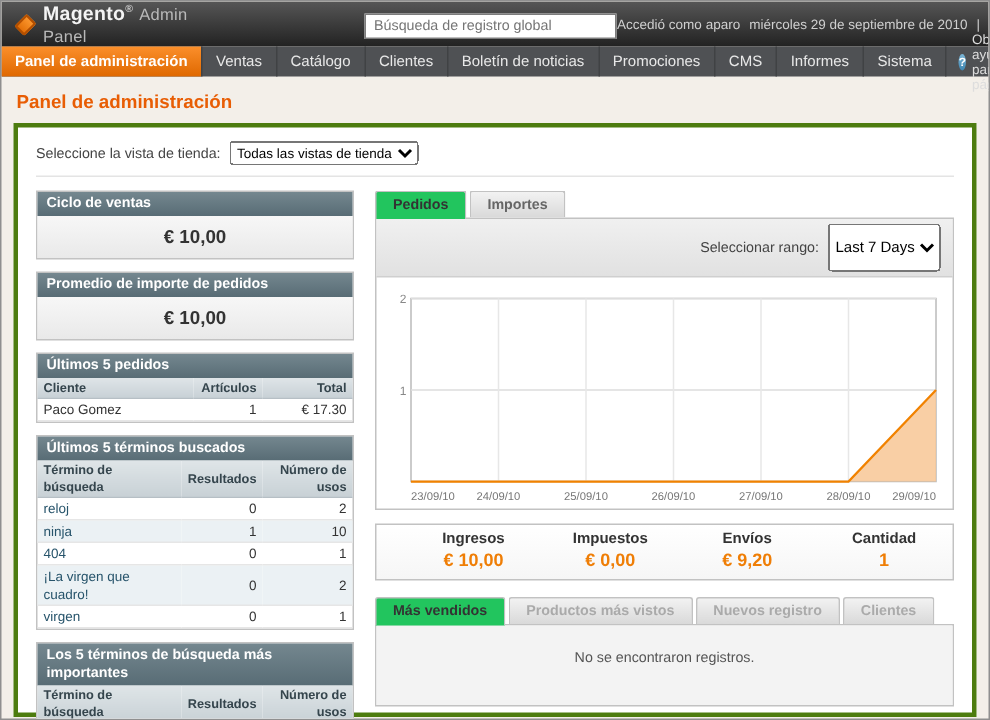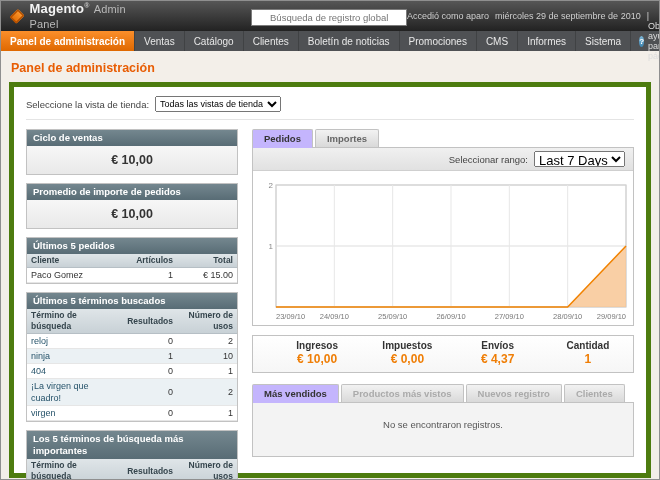--- a/index.html
+++ b/index.html
@@ -8,34 +8,34 @@
   .viewport { width:660px; height:480px; background:#f3efe9; overflow:hidden; border:1px solid #8f8f8f; position:relative; }
 
   
   .topbar { height:30px; background:linear-gradient(180deg,#565656,#222222); display:flex; align-items:center; padding:0 10px; }
   .logo { display:flex; align-items:center; gap:6px; cursor:pointer; }
   .logo-mark { width:15px; height:15px; background:linear-gradient(180deg,#ff9c33,#e06a02); transform:rotate(45deg) scale(.78); border-radius:2px; box-shadow:inset 0 0 0 2px #b34f00; }
   .logo-name { font-size:13px; font-weight:bold; color:#f4f4f4; letter-spacing:.2px; }
   .logo-name sup { font-size:7px; color:#cccccc; }
   .logo-sub { font-size:11px; color:#b9b9b9; margin-left:4px; font-weight:normal; }
   .global-search { margin-left:115px; }
-  .global-search input { width:156px; height:17px; font-size:9.5px; border:1px solid #7c7c7c; padding:1px 18px; color:#8a8a8a; background:#ffffff; font-family:"Liberation Sans",sans-serif; }
+  .global-search input { width:168px; height:17px; font-size:9.5px; border:1px solid #7c7c7c; padding:1px 5px; color:#8a8a8a; background:#ffffff; font-family:"Liberation Sans",sans-serif; }
   .session { margin-left:auto; color:#cfcfcf; font-size:9px; display:flex; align-items:center; gap:6px; white-space:nowrap; }
 
   
   .nav { height:20px; background:#4f5154; display:flex; align-items:stretch; font-size:10px; color:#e8e8e8; }
   .nav-item { padding:0 9px; display:flex; align-items:center; border-right:1px solid #404244; cursor:pointer; white-space:nowrap; }
   .nav-item.active { background:linear-gradient(180deg,#fb8f2b,#df6800); color:#ffffff; font-weight:bold; }
   .nav-help { margin-left:auto; display:flex; align-items:center; gap:4px; padding:0 8px; font-size:9px; color:#dddddd; cursor:pointer; }
   .help-icon { width:11px; height:11px; background:linear-gradient(180deg,#7db7d8,#3e85b0); border-radius:50%; color:#ffffff; font-size:8px; line-height:11px; text-align:center; font-weight:bold; }
 
   
   .content { padding:7px 8px 0; }
   .page-title { color:#e85d04; font-size:12.5px; font-weight:bold; margin:3px 0 7px 2px; }
-  .content-box { background:#ffffff; border:5px solid #4d7c0f; padding:9px 12px; height:396px; }
+  .content-box { background:#ffffff; border:3px solid #4d7c0f; padding:9px 12px; height:396px; }
   .store-switcher { font-size:9.5px; color:#444; display:flex; align-items:center; gap:6px; padding-bottom:7px; border-bottom:1px solid #e4e4e4; margin-bottom:9px; }
   .store-switcher select { font-size:9px; height:16px; font-family:Liberation Sans, sans-serif; }
 
   .dash-cols { display:flex; gap:14px; }
   .col-left { width:212px; flex:none; display:flex; flex-direction:column; gap:8px; }
   .col-right { flex:1; min-width:0; }
 
   
   .dash-box { border:1px solid #c2c2c2; background:#fff; }
   .dash-head { background:linear-gradient(180deg,#74878f,#586c75); color:#ffffff; font-size:9.5px; font-weight:bold; padding:2px 6px; line-height:12px; }
@@ -45,25 +45,25 @@
   .dash-table td { padding:1px 4px; border-bottom:1px solid #e6e6e6; color:#333; line-height:12px; }
   .dash-table tr:nth-child(even) td { background:#ebf1f4; }
   .dash-table .num { text-align:right; }
   .dash-table th:nth-child(2), .dash-table td:nth-child(2) { width:46px; }
   .dash-table th:nth-child(3), .dash-table td:nth-child(3) { width:60px; }
   .term-link { color:#27546b; cursor:pointer; }
 
   
   .tab-row { display:flex; gap:2px; align-items:flex-end; }
   .tab { font-size:9.5px; font-weight:bold; color:#666; background:linear-gradient(180deg,#f2f2f2,#d9d9d9); border:1px solid #c2c2c2; border-bottom:none; padding:3px 11px; cursor:pointer; border-radius:2px 2px 0 0; white-space:nowrap; }
-  .tab.active { background:#c4b5fd; color:#333333; position:relative; z-index:2; margin-bottom:-1px; padding-bottom:4px; }
+  .tab.active { background:#22c55e; color:#333333; position:relative; z-index:2; margin-bottom:-1px; padding-bottom:4px; }
   .tab.disabled { color:#aaaaaa; }
   .chart-panel { border:1px solid #c2c2c2; background:#ffffff; position:relative; z-index:1; }
   .chart-toolbar { background:linear-gradient(180deg,#f0f0f0,#e1e1e1); border-bottom:1px solid #cfcfcf; display:flex; justify-content:flex-end; align-items:center; gap:6px; padding:3px 8px; font-size:9.5px; color:#444; }
-  .chart-toolbar select { font-size:13px; height:16px; font-family:"Liberation Sans",sans-serif; }
+  .chart-toolbar select { font-size:10px; height:32px; font-family:"Liberation Sans",sans-serif; }
   .chart-wrap { padding:6px 7px 2px; }
   .chart-wrap svg { display:block; }
 
   .totals { display:flex; border:1px solid #c2c2c2; background:linear-gradient(180deg,#ffffff,#f6f6f6); margin-top:9px;padding-left:19px; }
   .total-cell { flex:1; text-align:center; padding:4px 0 6px; }
   .total-label { font-size:10px; font-weight:bold; color:#333333; }
   .total-value { font-size:12px; font-weight:bold; color:#ef7e06; margin-top:1px; }
 
   .bottom-tabs { display:flex; gap:2px; margin-top:11px; align-items:flex-start; }
   .grid-panel { border:1px solid #c2c2c2; background:#ffffff; position:relative; z-index:1; }
@@ -143,21 +143,21 @@
                 <tr>
                   <th>Cliente</th>
                   <th class="num">Artículos</th>
                   <th class="num">Total</th>
                 </tr>
               </thead>
               <tbody>
                 <tr>
                   <td>Paco Gomez</td>
                   <td class="num">1</td>
-                  <td class="num">€ 15.00</td>
+                  <td class="num">€ 17.30</td>
                 </tr>
               </tbody>
             </table>
           </div>
 
           <div class="dash-box">
             <div class="dash-head">Últimos 5 términos buscados</div>
             <table class="dash-table">
               <thead>
                 <tr>
@@ -262,21 +262,21 @@
             <div class="total-cell">
               <div class="total-label">Ingresos</div>
               <div class="total-value">€ 10,00</div>
             </div>
             <div class="total-cell">
               <div class="total-label">Impuestos</div>
               <div class="total-value">€ 0,00</div>
             </div>
             <div class="total-cell">
               <div class="total-label">Envíos</div>
-              <div class="total-value">€ 4,37</div>
+              <div class="total-value">€ 9,20</div>
             </div>
             <div class="total-cell">
               <div class="total-label">Cantidad</div>
               <div class="total-value">1</div>
             </div>
           </div>
 
           <div class="bottom-tabs">
             <div class="tab active">Más vendidos</div>
             <div class="tab disabled">Productos más vistos</div>

